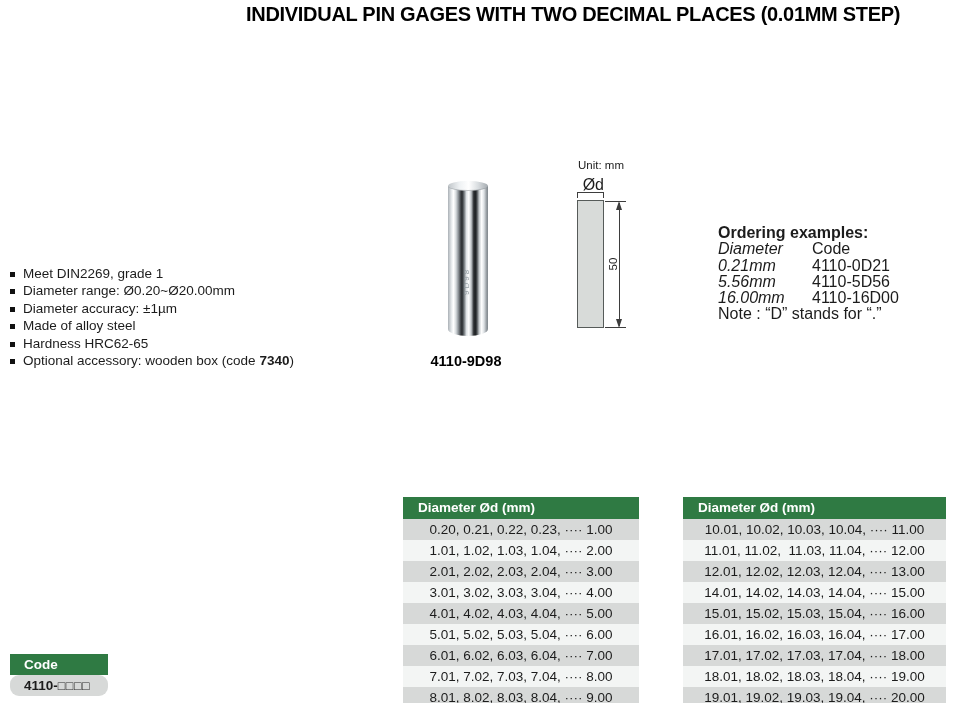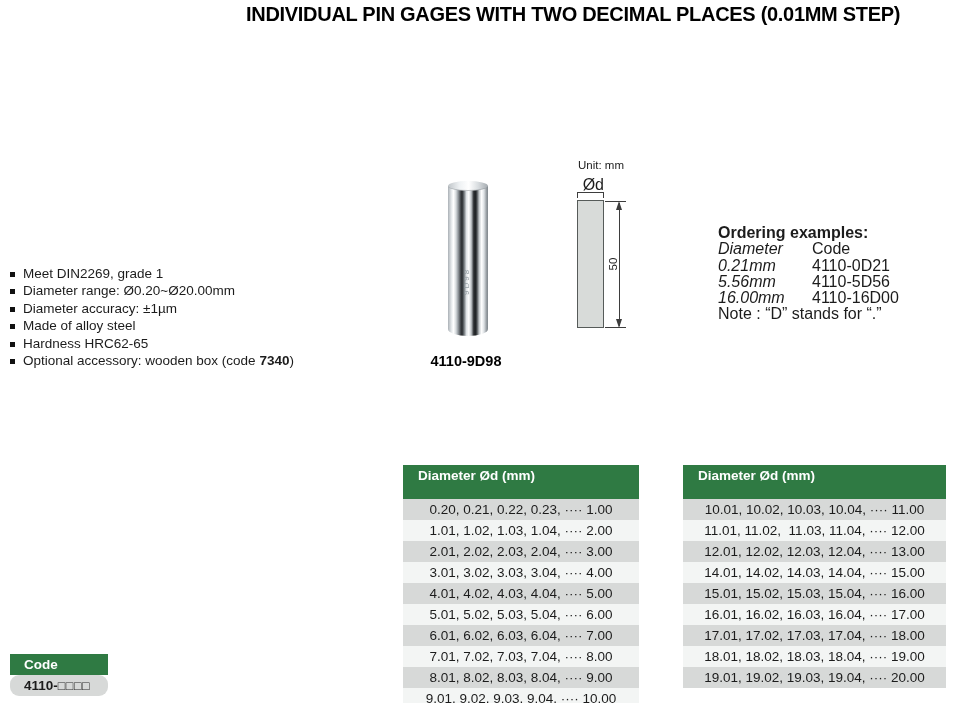--- a/index.html
+++ b/index.html
@@ -44,21 +44,21 @@
   
   .ordering{position:absolute; left:718px; top:225px; font-size:16px;}
   .ordering .line{display:flex; height:16.3px; line-height:16.3px; white-space:nowrap;}
   .ordering .c1{width:94px;font-style:italic;}
   .ordering .heading{font-weight:bold; height:16.3px; line-height:16.3px;}
 
   
   .tbl{position:absolute; top:465px; font-size:13.5px;}
   .tbl-left{left:403px; width:236px;}
   .tbl-right{left:683px; width:263px;}
-  .tbl-header{height:34px; line-height:22px; background:var(--green); color:var(--header_text); font-weight:bold; padding-left:15px;}
+  .tbl-header{height:22px; line-height:22px; background:var(--green); color:var(--header_text); font-weight:bold; padding-left:15px;margin-top:32px;}
   .tbl-body > div{height:21px; line-height:21px; text-align:center; white-space:pre;}
   .tbl-body > div:nth-child(odd){background:var(--row_gray);}
   .tbl-body > div:nth-child(even){background:var(--row_light);}
 
   
   .code-block{position:absolute; left:10px; top:654px; width:98px; font-size:13.5px;}
   .code-header{height:21px; line-height:21px; background:var(--green); color:var(--header_text); font-weight:bold; padding-left:14px;}
   .code-value{height:21px; line-height:21px; background:var(--row_gray); padding-left:14px; white-space:nowrap;border-radius:9px;}
   .code-squares{font-size:12.5px; color:#2a2a2a; letter-spacing:0.5px;}
 </style>

